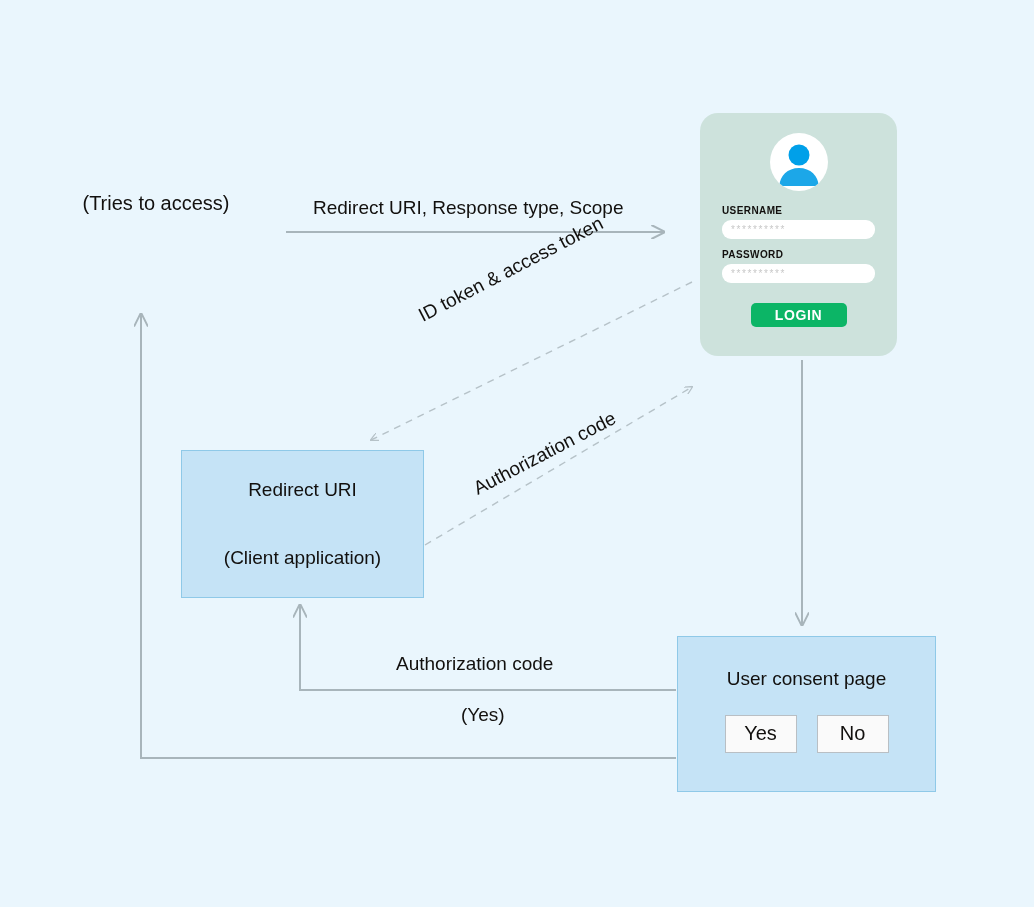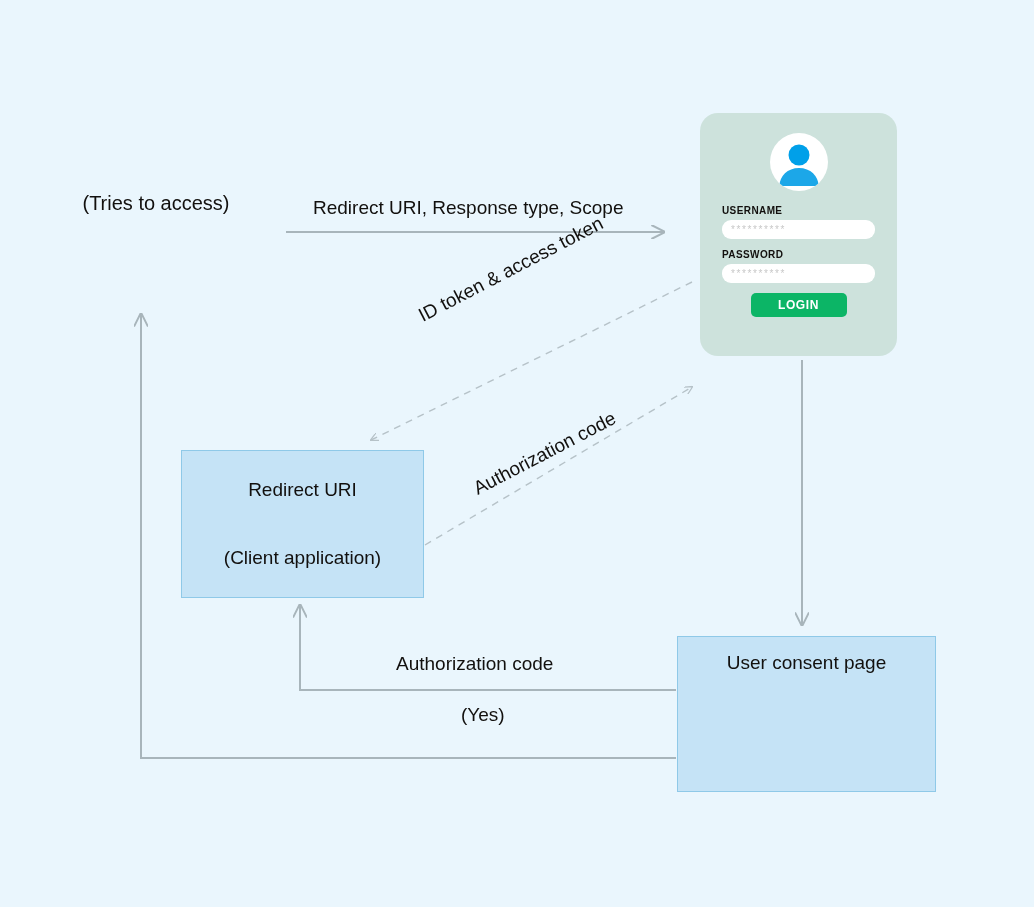--- a/index.html
+++ b/index.html
@@ -58,21 +58,21 @@
     width: 243px; height: 148px;
   }
   #redirect-uri-box .l1 { font-size: 19px; }
   #redirect-uri-box .l2 { font-size: 19px; margin-top: 40px; }
 
   
   #consent-box {
     left: 677px; top: 636px;
     width: 259px; height: 156px;
     justify-content: flex-start;
-    padding-top: 12px;
+    padding-top: 28px;
   }
   #consent-title {
     font-size: 19px;
     margin-bottom: 22px;
   }
   #consent-buttons {
     display: flex;
     gap: 20px;
   }
   .consent-btn {
@@ -179,28 +179,28 @@
     align-items: center;
     padding-left: 9px;
     font-size: 10px;
     letter-spacing: 1.6px;
     color: #c8c8c8;
     margin-bottom: 10px;
     font-family: "Liberation Sans", sans-serif;
   }
   #login-button {
     display: block;
-    margin: 10px auto 0 auto;
+    margin: 20px auto 0 auto;
     background: #0cb566;
     color: #ffffff;
     border: none;
     border-radius: 5px;
     width: 96px;
     height: 24px;
-    font-size: 12px;
+    font-size: 14px;
     font-weight: bold;
     letter-spacing: 0.6px;
     font-family: "Liberation Sans", sans-serif;
     cursor: pointer;
   }
 </style>
 </head>
 <body>
 
 <div id="stage">
@@ -231,20 +231,24 @@
   <div class="abs plainlabel" id="user-subtitle">(Tries to access)</div>
 
 
   <div class="abs flowbox" id="redirect-uri-box">
     <span class="l1">Redirect URI</span>
     <span class="l2">(Client application)</span>
   </div>
 
   <div class="abs flowbox" id="consent-box">
     <div id="consent-title">User consent page</div>
+    <div id="consent-buttons">
+      <button class="consent-btn">Yes</button>
+      <button class="consent-btn">No</button>
+    </div>
   </div>
 
   <div class="abs" id="login-panel">
     <div id="avatar">
       <svg viewBox="0 0 58 58" width="58" height="58">
         <circle cx="29" cy="22" r="10.5" fill="#00a0e9"></circle>
         <path d="M 29 35 C 40.5 35 48.5 43 48.5 53 L 9.5 53 C 9.5 43 17.5 35 29 35 Z" fill="#1ca7e8"></path>
       </svg>
     </div>
 

